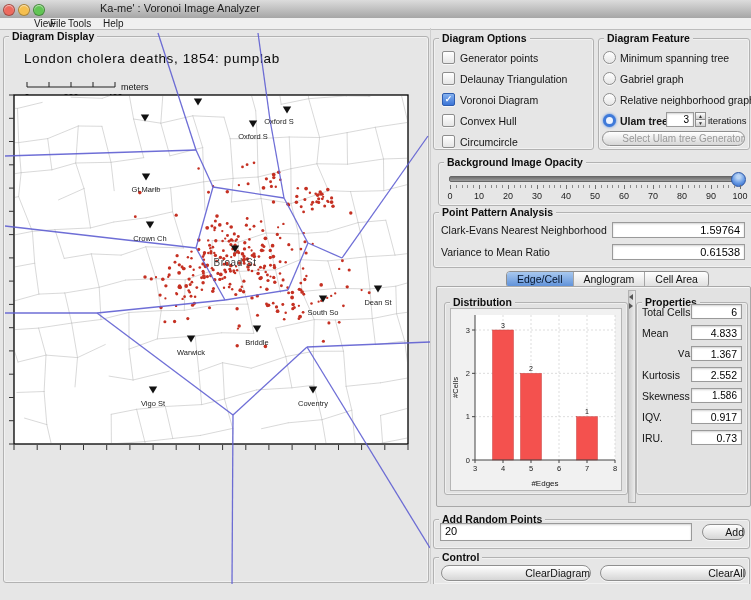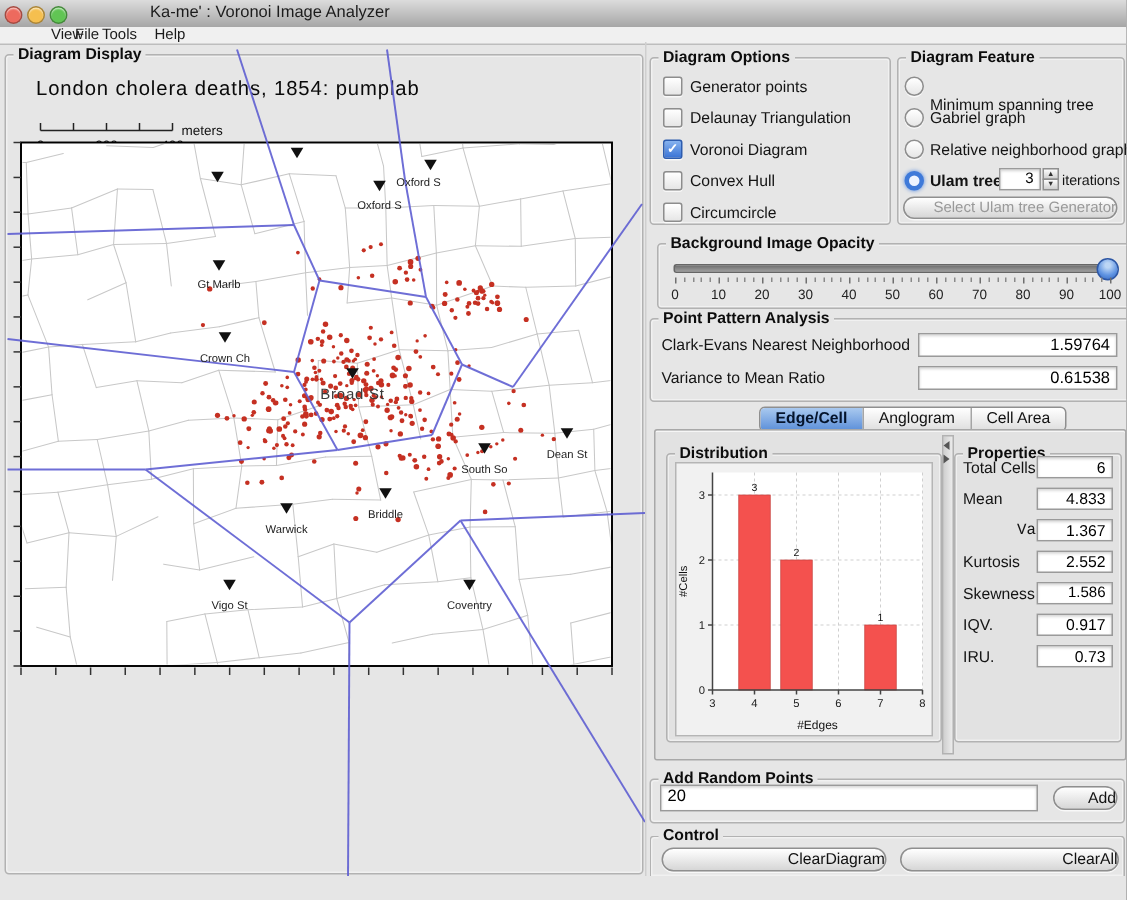--- a/index.html
+++ b/index.html
@@ -37,21 +37,21 @@
   .slider-track{position:absolute;height:4px;border-radius:2px;background:linear-gradient(#6e6e6e,#9e9e9e);border:1px solid #666;}
   .slider-thumb{position:absolute;width:13px;height:13px;border-radius:50%;
       background:radial-gradient(circle at 50% 30%,#bcd6f5 15%,#5e93e2 60%,#3565bd);border:1px solid #2d57a5;}
   .tick{position:absolute;width:1px;background:#8a8a8a;}
   .ticklabel{position:absolute;font-size:9px;color:#222;transform:translateX(-50%);}
   
   .tabs{position:absolute;display:flex;border:1px solid #8f8f8f;border-radius:4px;overflow:hidden;
       background:linear-gradient(#ffffff,#dedede);height:15px;}
   .tab{font-size:10.5px;line-height:15px;padding:0 10px;border-right:1px solid #a5a5a5;color:#111;}
   .tab:last-child{border-right:none;}
-  .tab.selected{background:linear-gradient(#a9c9ef,#5c8fd9);font-weight:bold;color:#05142b;}
+  .tab.selected{background:linear-gradient(#a9c9ef,#5c8fd9);font-weight:normal;color:#05142b;}
   .tabpanel{position:absolute;background:#e2e2e2;border:1px solid #a8a8a8;border-radius:2px;box-shadow:inset 0 1px 0 #f6f6f6;}
   
   .splitter{position:absolute;width:6px;background:linear-gradient(90deg,#cfcfcf,#ececec);border:1px solid #b2b2b2;}
   .spl-arrow{position:absolute;width:0;height:0;left:0px;}
   .spl-left{border-top:3px solid transparent;border-bottom:3px solid transparent;border-right:4px solid #555;top:3px;}
   .spl-right{border-top:3px solid transparent;border-bottom:3px solid transparent;border-left:4px solid #555;top:12px;}
   
   .spinbtn{position:absolute;width:11px;height:8px;background:linear-gradient(#fdfdfd,#cfcfcf);
       border:1px solid #8f8f8f;box-sizing:border-box;font-size:5px;line-height:6px;text-align:center;color:#333;}
   
@@ -803,21 +803,21 @@
       <div class="lbl" style="left: 460px; top: 115px;">Convex Hull</div>
       <div class="cb" style="left: 442px; top: 135px;"></div>
       <div class="lbl" style="left: 460px; top: 136px;">Circumcircle</div>
     </div>
 
   <div class="group" style="left:598px;top:38px;width:150px;height:110px;">
     <span class="gtitle">Diagram Feature</span>
   </div>
   <div id="feature-rows">
       <div class="rb" style="left: 603px; top: 51px;"></div>
-      <div class="lbl" style="left: 620px; top: 52px; font-weight: normal; margin-top: 12px;">Minimum spanning tree</div>
+      <div class="lbl" style="left: 620px; top: 52px; font-weight: normal;">Minimum spanning tree</div>
       <div class="rb" style="left: 603px; top: 72px;"></div>
       <div class="lbl" style="left: 620px; top: 73px; font-weight: normal;">Gabriel graph</div>
       <div class="rb" style="left: 603px; top: 93px;"></div>
       <div class="lbl" style="left: 620px; top: 94px; font-weight: normal;">Relative neighborhood graph</div>
       <div class="rb selected" style="left: 603px; top: 114px;"></div>
       <div class="lbl" style="left: 620px; top: 115px; font-weight: bold;">Ulam tree</div>
     </div>
   <div class="field" style="left:666px;top:112px;width:28px;height:15px;font-size:10px;">3</div>
   <div class="spinbtn" style="left:695px;top:112px;">▲</div>
   <div class="spinbtn" style="left:695px;top:119px;">▼</div>

